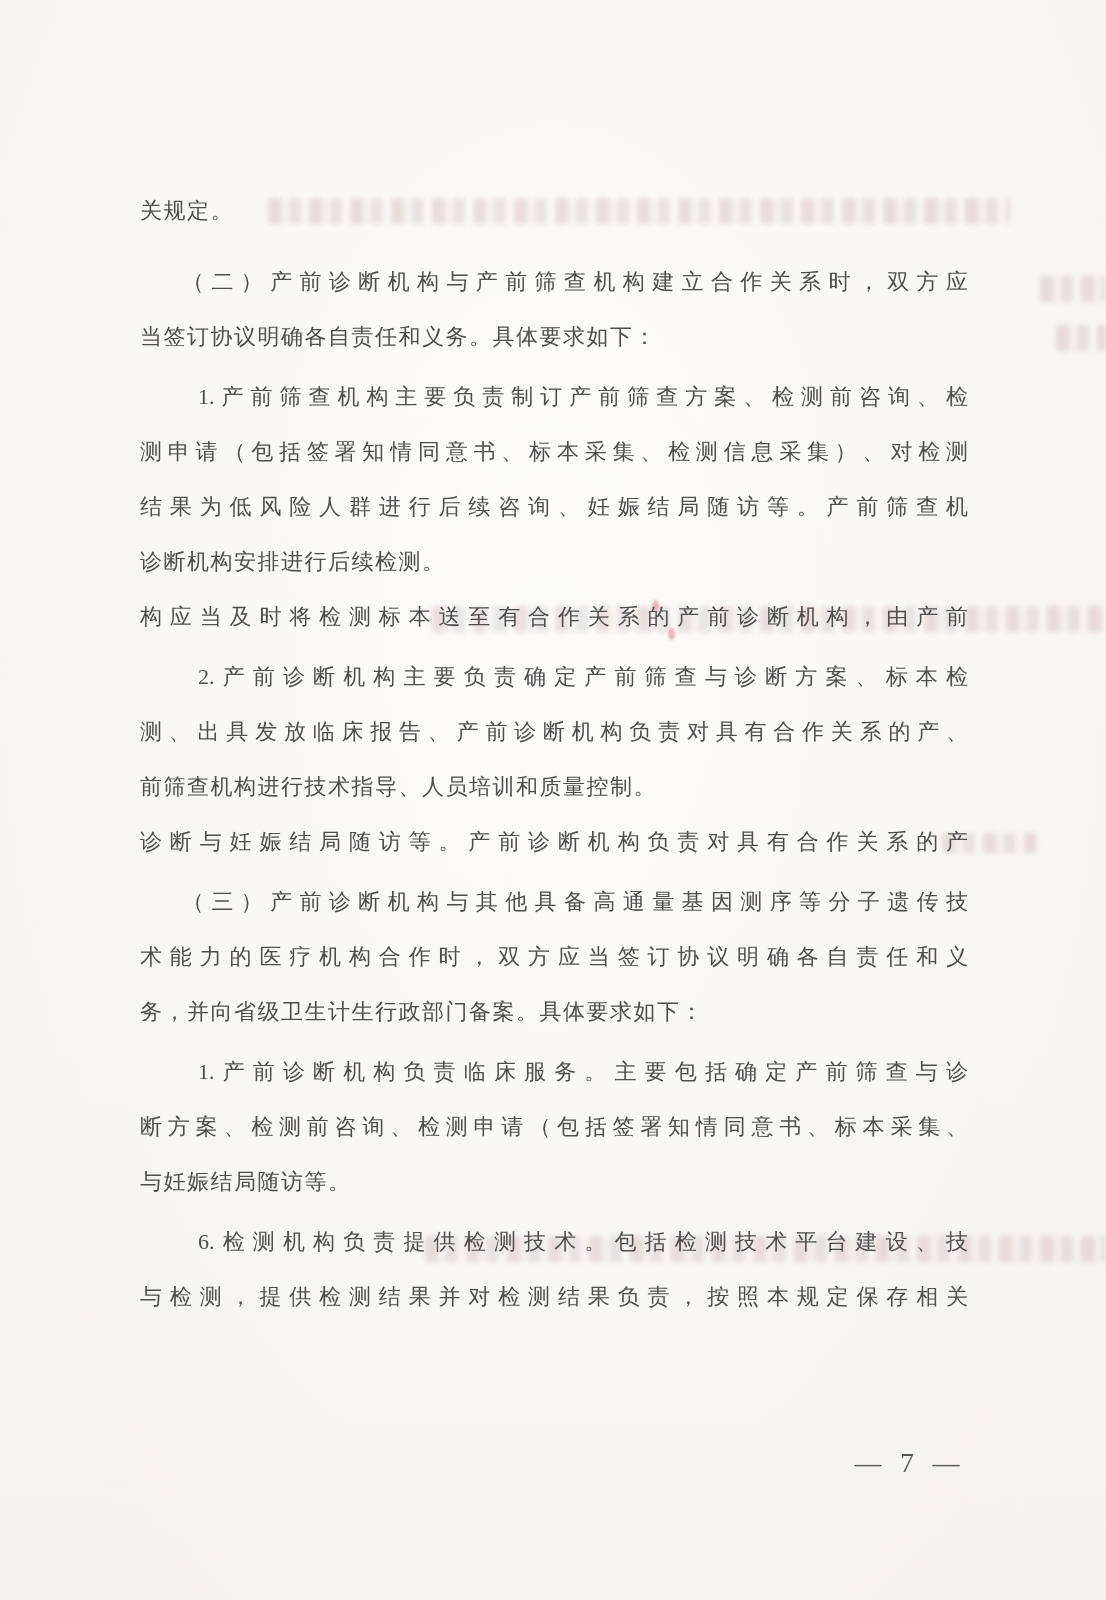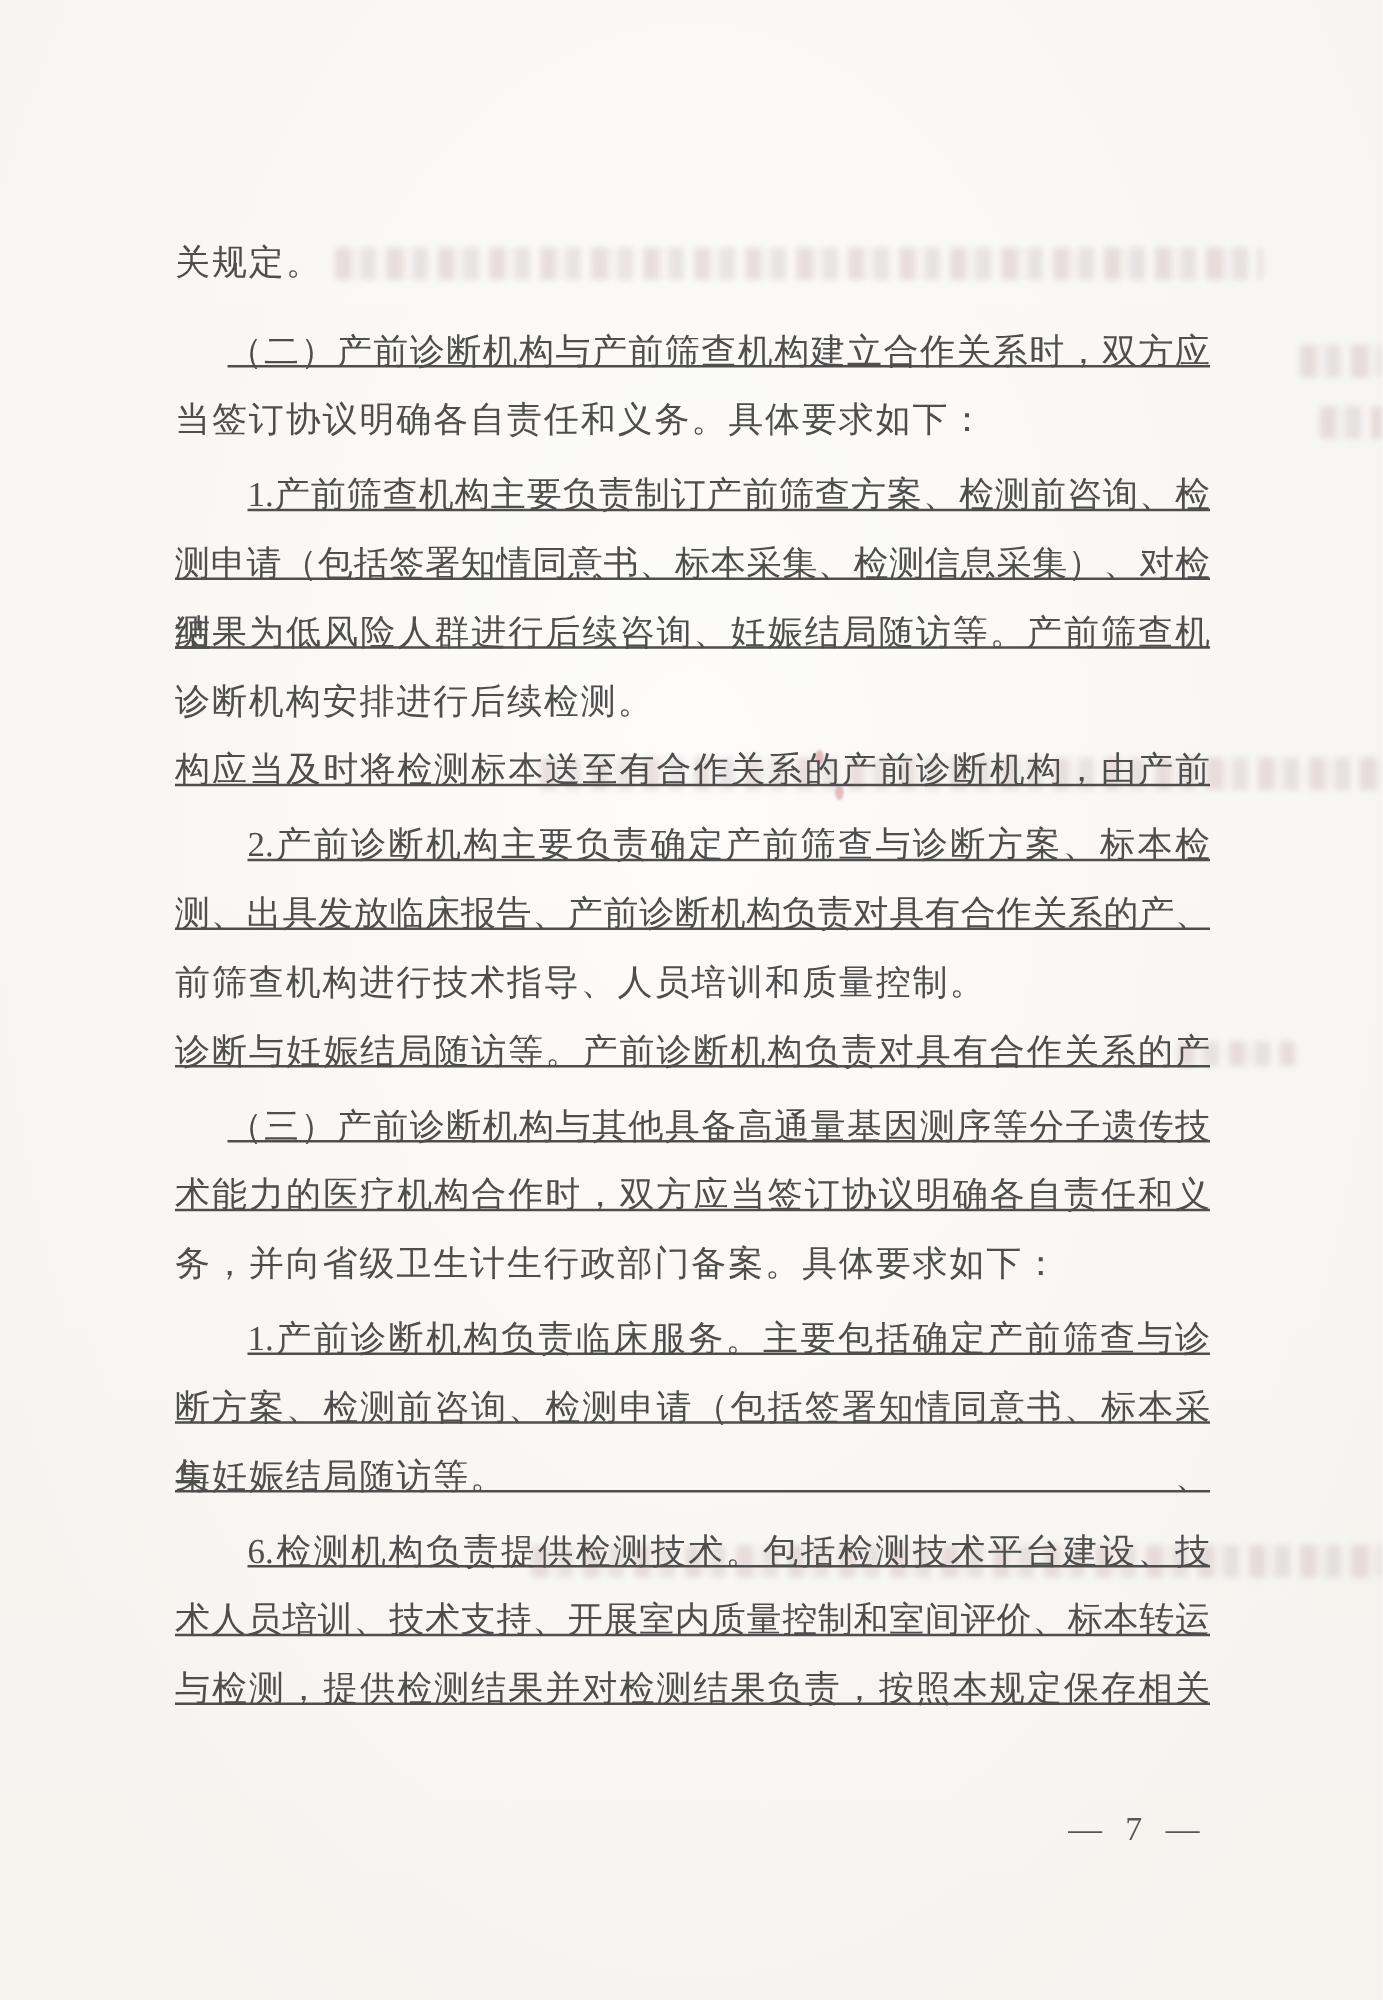--- a/index.html
+++ b/index.html
@@ -11,36 +11,35 @@
       radial-gradient(ellipse at 50% 40%, rgba(255,255,255,.6) 0%, rgba(244,241,236,.5) 85%),
       linear-gradient(180deg,#faf9f6 0%, #f9f7f4 60%, #f7f5f1 100%);
     font-family:"Liberation Serif","DejaVu Serif",serif;
     overflow:hidden;
   }
   .doc-body{
     position:absolute;
     left:140px; top:183px;
     width:828px;
     color:#4e4e4e;
-    font-size:28px;
+    font-size:22px;
     line-height:55px;
     font-weight:400;
     text-rendering:optimizeLegibility;
   }
   .tline{
     height:55px;
     white-space:nowrap;
     letter-spacing:1.5px;
   }
   .just{
     white-space:normal;
     text-align:justify;
     text-align-last:justify;
     letter-spacing:0;
-    text-decoration:underline;
   }
   .ind-a{ text-indent:42px; }   
   .ind-b{ text-indent:58px; }   
   .gap-lg{ margin-top:16px; }
   .gap-sm{ margin-top:5px; }
   .page-number{
     position:absolute;
     left:820px; top:1448px;
     width:180px;
     text-align:center;
@@ -94,17 +93,16 @@
   <div class="tline just">测、出具发放临床报告、产前诊断机构负责对具有合作关系的产、</div>
   <div class="tline">前筛查机构进行技术指导、人员培训和质量控制。</div>
   <div class="tline just">诊断与妊娠结局随访等。产前诊断机构负责对具有合作关系的产</div>
   <div class="tline just ind-a gap-sm">（三）产前诊断机构与其他具备高通量基因测序等分子遗传技</div>
   <div class="tline just">术能力的医疗机构合作时，双方应当签订协议明确各自责任和义</div>
   <div class="tline">务，并向省级卫生计生行政部门备案。具体要求如下：</div>
   <div class="tline just ind-b gap-sm">1.产前诊断机构负责临床服务。主要包括确定产前筛查与诊</div>
   <div class="tline just">断方案、检测前咨询、检测申请（包括签署知情同意书、标本采集、</div>
   <div class="tline">与妊娠结局随访等。</div>
   <div class="tline just ind-b gap-sm">6.检测机构负责提供检测技术。包括检测技术平台建设、技</div>
-  <div class="tline just">术人员培训、技术支持、开展室内质量控制和室间评价、标本转运</div>
   <div class="tline just">与检测，提供检测结果并对检测结果负责，按照本规定保存相关</div>
 </div>
 
 <div class="page-number">— 7 —</div>
 
 </body></html>

